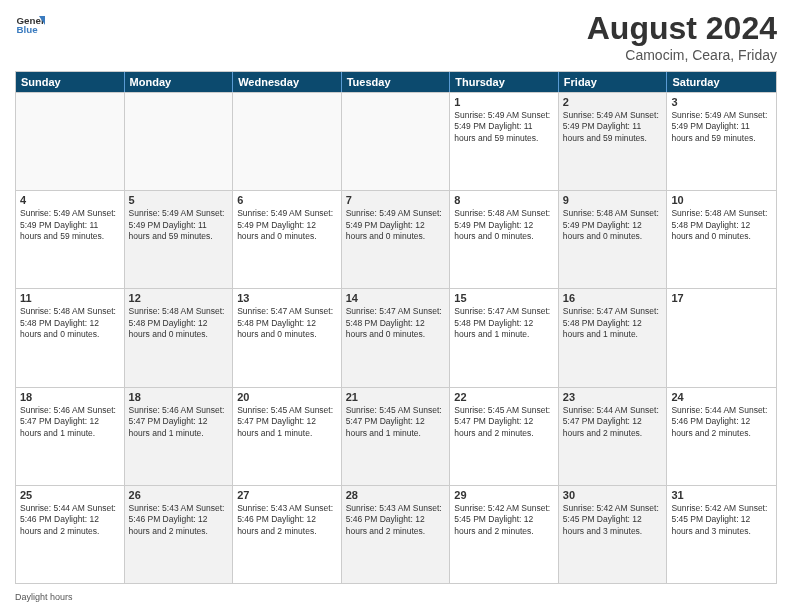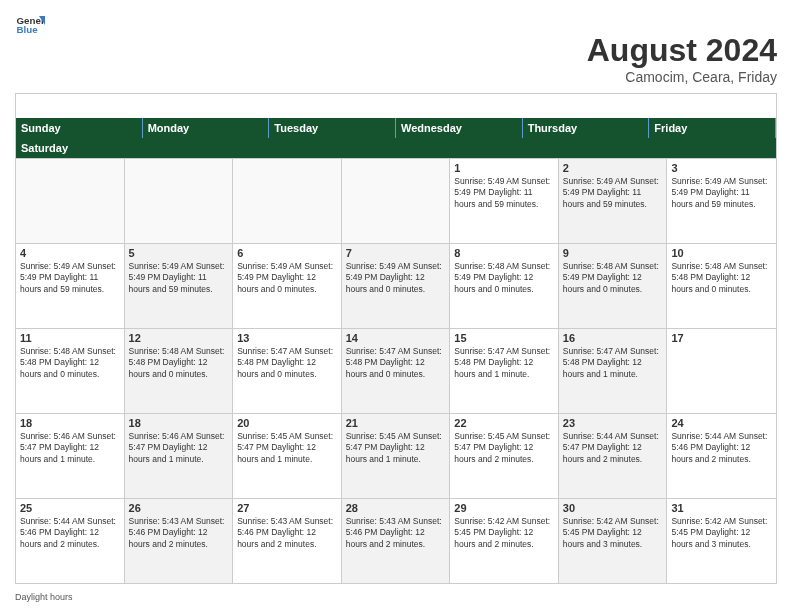--- a/index.html
+++ b/index.html
@@ -32,37 +32,35 @@
       width: 30px;
       height: 30px;
     }
     .title-block {
       text-align: right;
     }
     .month-title {
       font-size: 32px;
       font-weight: bold;
       color: #333;
-      margin-top: 22px;
     }
     .subtitle {
       font-size: 14px;
       color: #555;
     }
     .calendar {
       flex: 1;
       display: flex;
       flex-direction: column;
       border: 1px solid #ccc;
     }
     .cal-header {
       display: grid;
-      grid-template-columns: repeat(6, 1fr);
-      background: #14532d;
-      margin-top: 24px;
+      grid-template-columns: repeat(7, 1fr);
+      background: #0c4a6e;
     }
     .cal-header-cell {
       color: #fff;
       font-size: 11px;
       font-weight: bold;
       padding: 4px 5px;
       border-right: 1px solid #5a9bd4;
       text-align: left;
     }
     .cal-header-cell:last-child { border-right: none; }
@@ -122,22 +120,22 @@
     <div class="title-block">
       <div class="month-title">August 2024</div>
       <div class="subtitle">Camocim, Ceara, Friday</div>
     </div>
   </div>
 
   <div class="calendar">
     <div class="cal-header">
     <div class="cal-header-cell">Sunday</div>
         <div class="cal-header-cell">Monday</div>
+        <div class="cal-header-cell">Wednesday</div>
         <div class="cal-header-cell">Tuesday</div>
-        <div class="cal-header-cell">Wednesday</div>
         <div class="cal-header-cell">Thursday</div>
         <div class="cal-header-cell">Friday</div>
         <div class="cal-header-cell">Saturday</div>
       </div>
     <div class="cal-body">
     <div class="cal-row">
           <div class="cal-cell empty"></div>
           <div class="cal-cell empty"></div>
           <div class="cal-cell empty"></div>
           <div class="cal-cell empty"></div>

